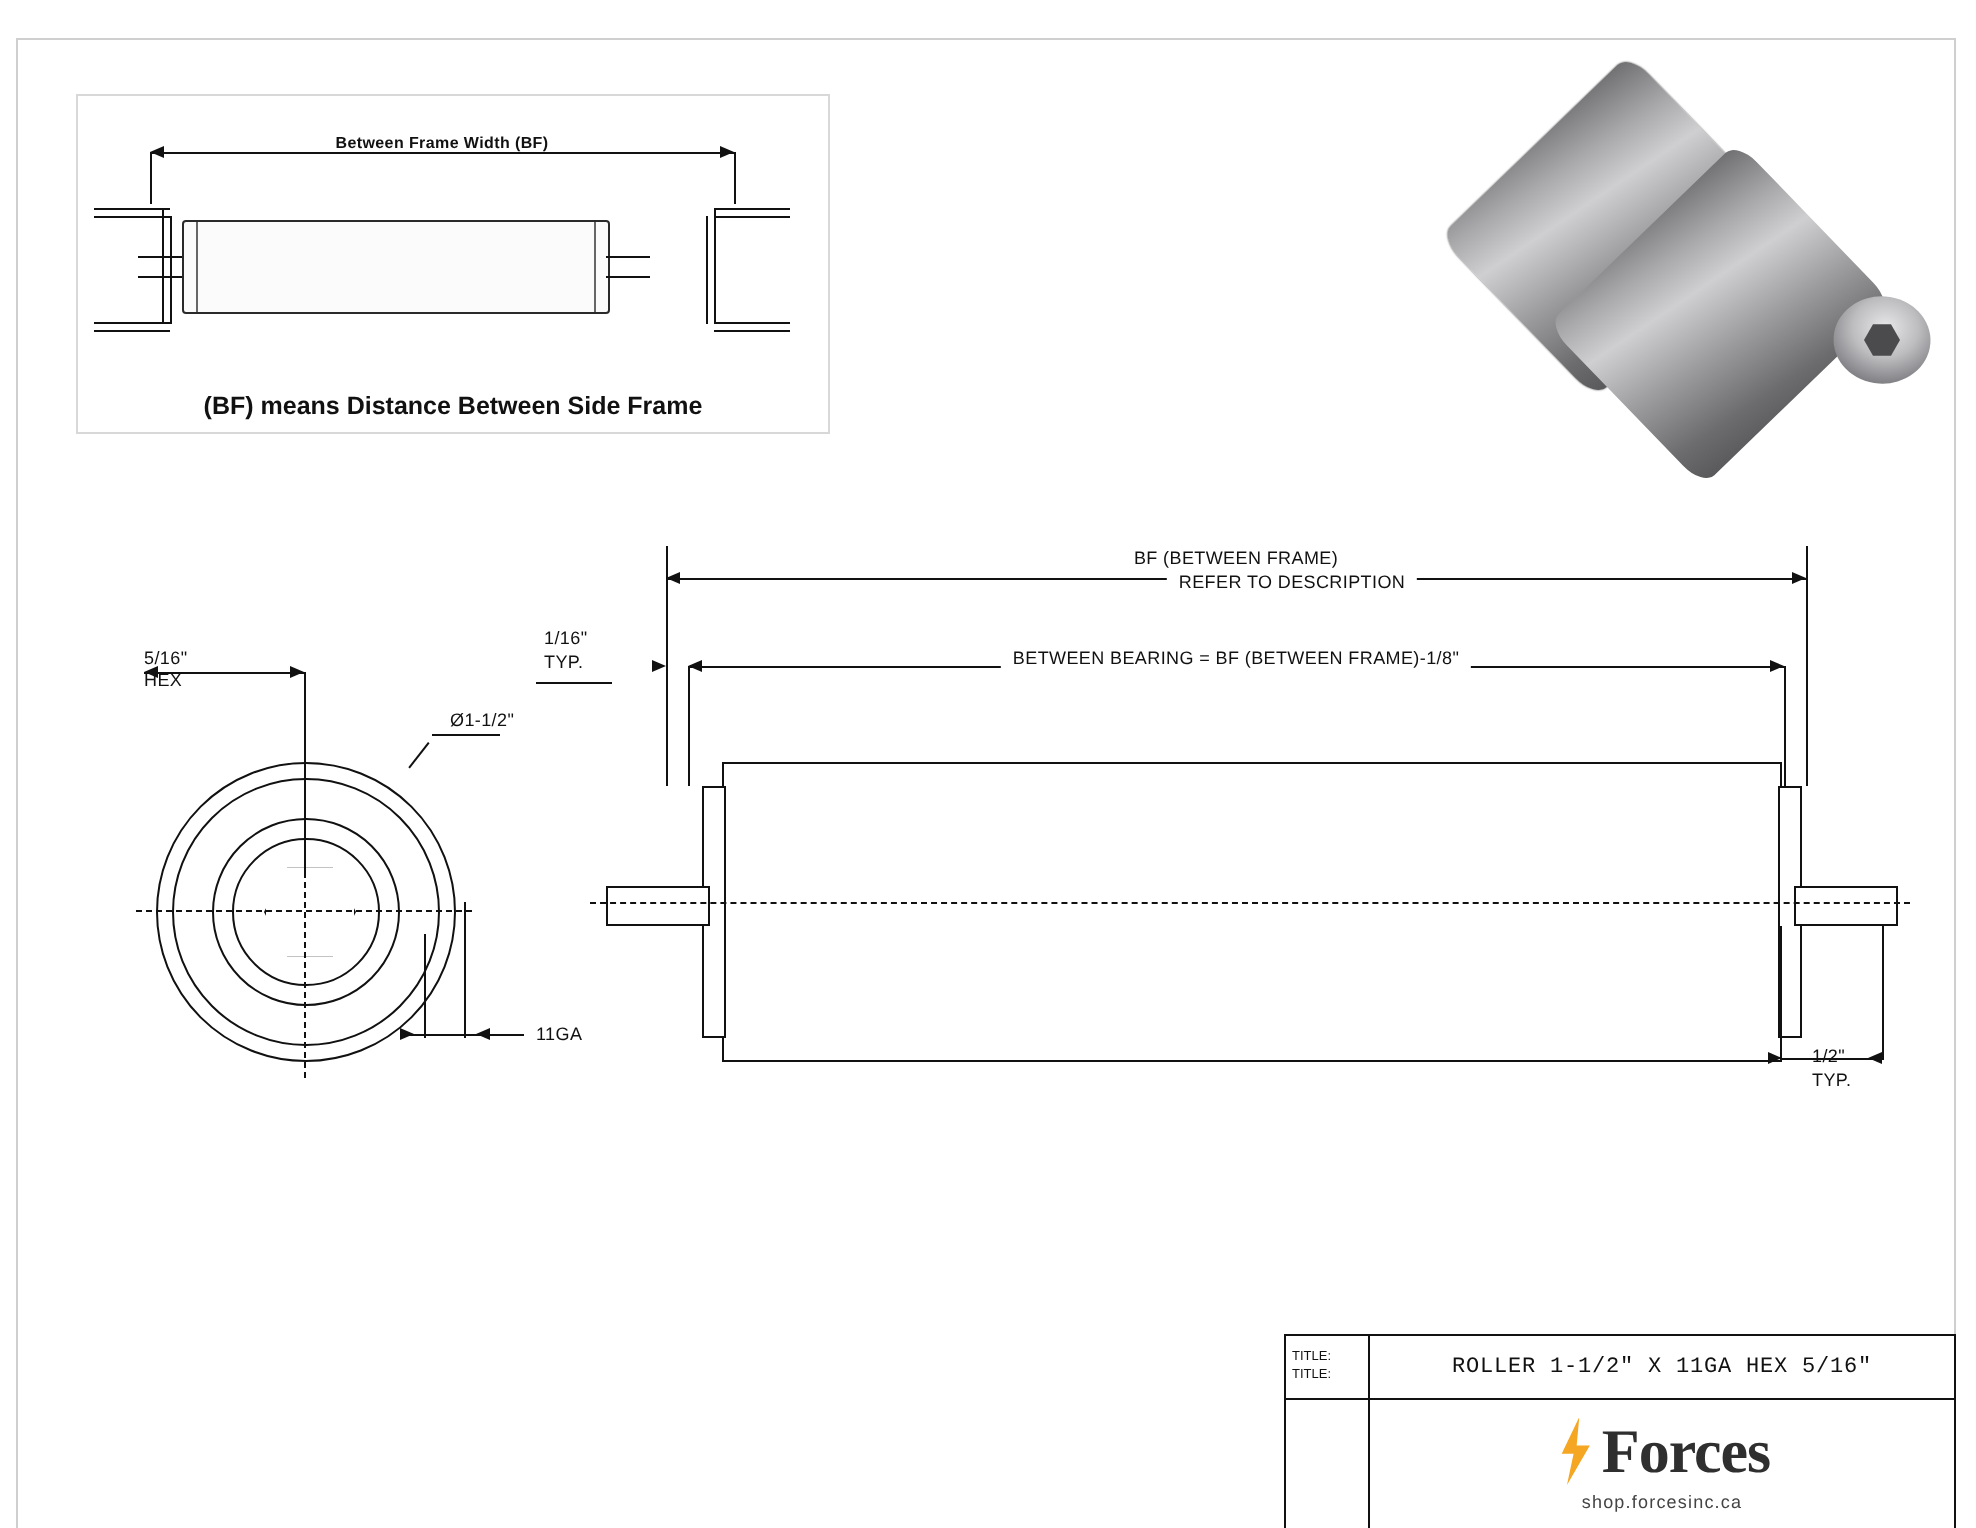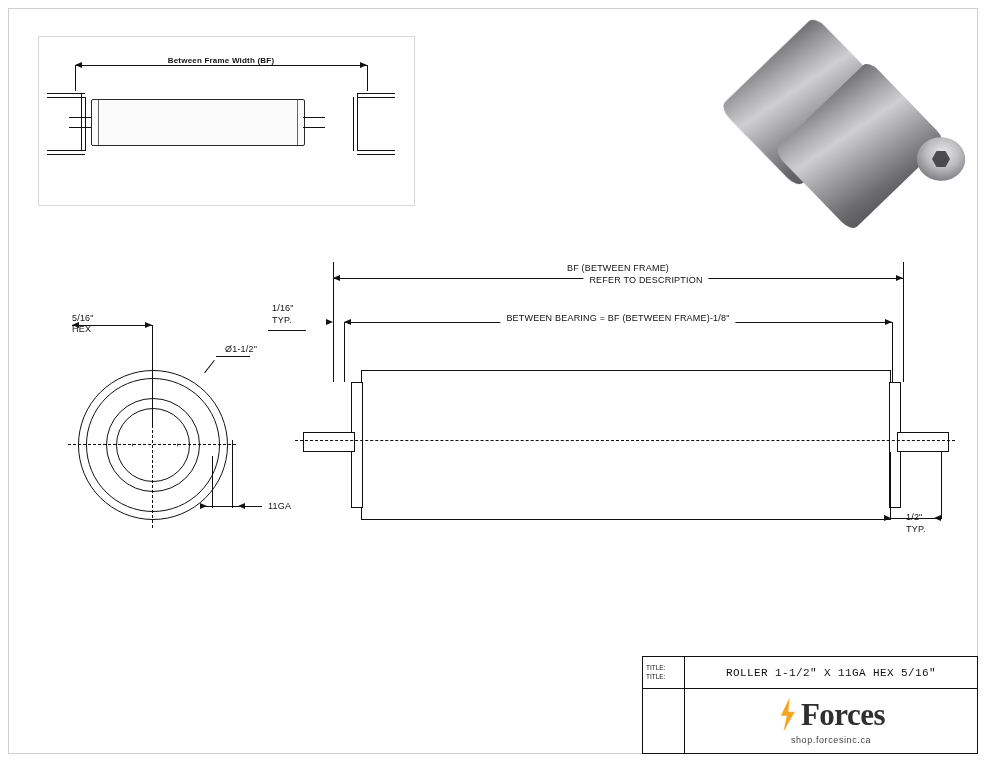--- a/index.html
+++ b/index.html
@@ -4,21 +4,21 @@
 <style>
   html,body{margin:0;padding:0;}
   body{
     width:988px;height:764px;
     background:#ffffff;
     font-family:"Liberation Sans", sans-serif;
     color:#1a1a1a;
     position:relative;
     overflow:hidden;
   }
-  .page{position:absolute;inset:0;}
+  .page{position:absolute;inset:0;margin-top:11px;}
   .border-frame{
     position:absolute;left:8px;top:8px;width:970px;height:746px;
     border:1px solid #cfcfcf;
     box-sizing:border-box;
   }
   .lbl{
     position:absolute;
     font-size:9px;
     letter-spacing:.2px;
     white-space:nowrap;
@@ -183,20 +183,21 @@
     <div class="vline" style="left:314px;top:60px;height:54px;"></div>
     <div class="hline" style="left:318px;top:113px;width:38px;"></div>
     <div class="hline" style="left:318px;top:117px;width:38px;"></div>
 
     <div class="inset-roller"></div>
     <div class="hline" style="left:30px;top:80px;width:22px;"></div>
     <div class="hline" style="left:30px;top:90px;width:22px;"></div>
     <div class="hline" style="left:264px;top:80px;width:22px;"></div>
     <div class="hline" style="left:264px;top:90px;width:22px;"></div>
 
+    <div class="cap">(BF) means Distance Between Side Frame</div>
   </div>
 
   <div id="roller-3d">
     <div class="r3d-body"></div>
     <div class="r3d-body2"></div>
     <div class="r3d-shaft"></div>
     <div class="r3d-cap"></div>
     <div class="r3d-hex"></div>
   </div>
 

